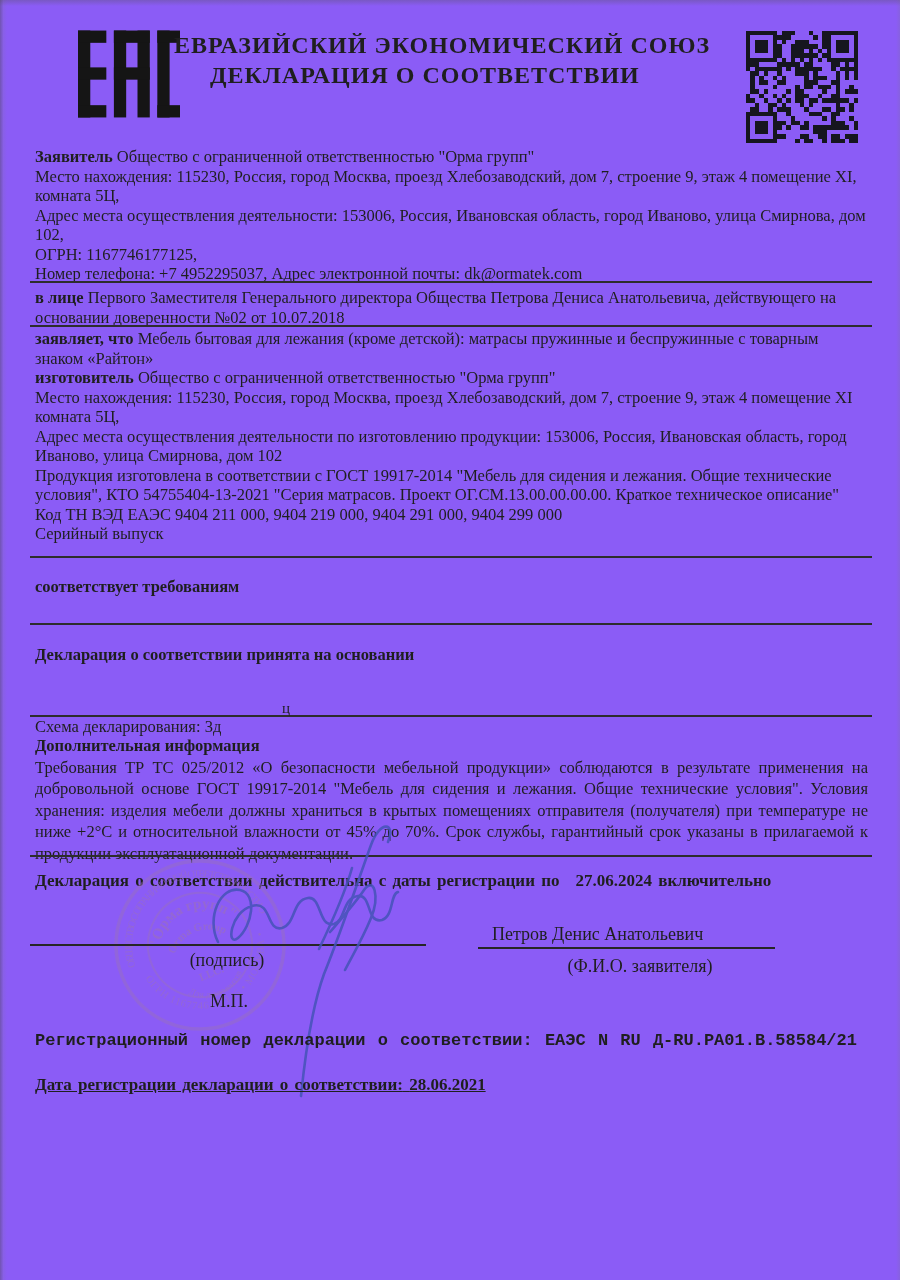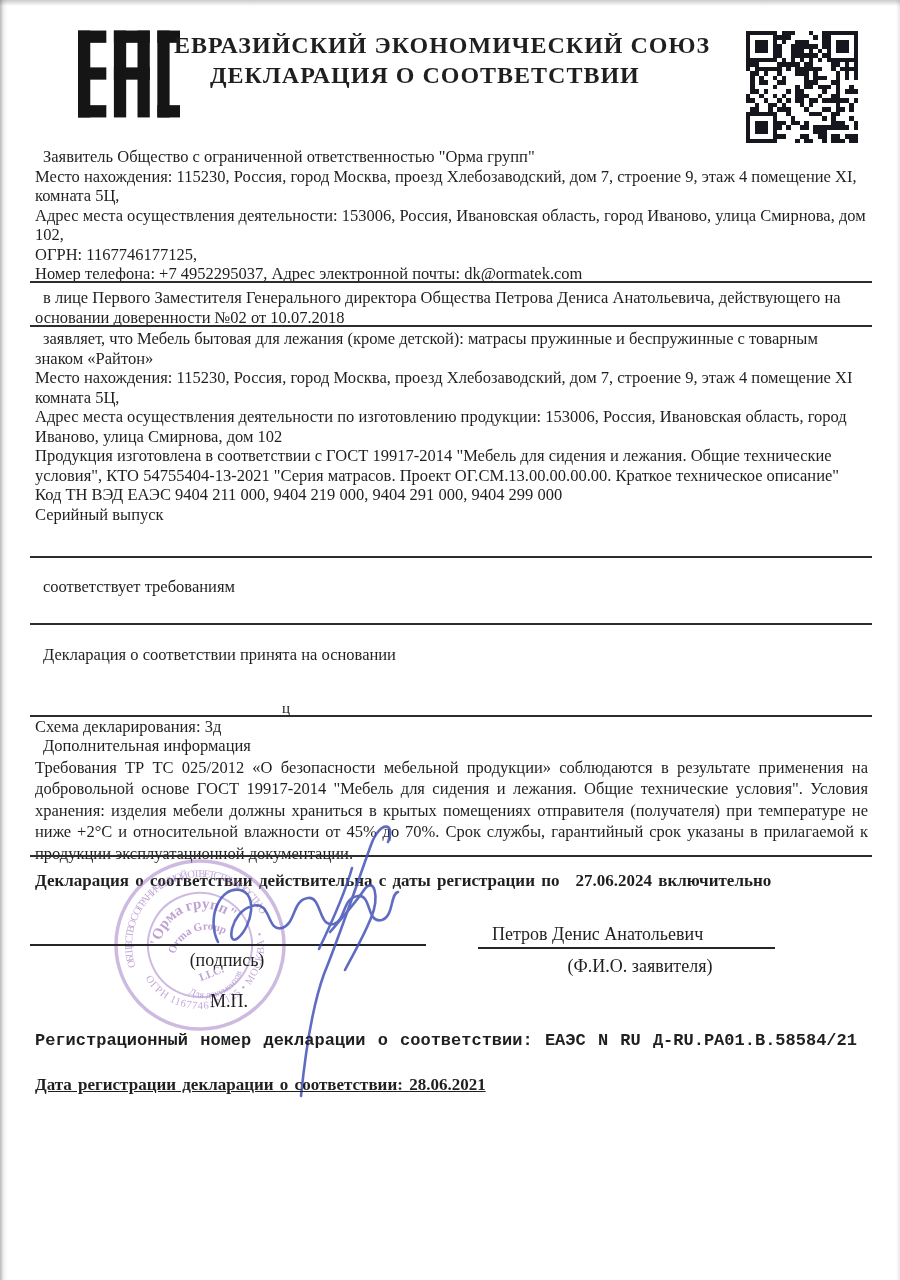--- a/index.html
+++ b/index.html
@@ -1,31 +1,31 @@
 <!DOCTYPE html>
 <html><head>
 <meta charset="utf-8">
 <style>
   html,body{margin:0;padding:0;background:#d9d9d6;}
   .page{
     position:relative;width:900px;height:1280px;margin:0 auto;
-    background:#ffffff;overflow:hidden;
+    background:#8b5cf6;overflow:hidden;
     font-family:"Liberation Serif","DejaVu Serif",serif;
     color:#1f1f1f;
   }
   .edge-left{position:absolute;left:0;top:0;bottom:0;width:7px;
     background:linear-gradient(to right,rgba(70,70,70,.38),rgba(120,120,120,.12),transparent);}
   .edge-top{position:absolute;left:0;top:0;right:0;height:6px;
     background:linear-gradient(to bottom,rgba(80,80,80,.30),transparent);}
   .edge-right{position:absolute;right:0;top:0;bottom:0;width:4px;
     background:linear-gradient(to left,rgba(120,120,120,.18),transparent);}
   .abs{position:absolute;}
   .body{font-size:16.5px;line-height:19.5px;}
   .body p{margin:0;}
-  .b{font-weight:normal;margin-left:8px;}
+  .b{font-weight:bold;}
   .just{text-align:justify;}
   .rule{position:absolute;left:30px;right:28px;height:0;border-top:2px solid #2d2d2d;}
   .title{font-weight:bold;font-size:24px;line-height:29px;letter-spacing:1px;white-space:nowrap;}
   .sig-line{position:absolute;border-bottom:2px solid #262626;}
   .caption{font-size:18px;}
   .boldline{font-weight:bold;font-size:17px;word-spacing:2px;white-space:nowrap;}
   .stamp{position:absolute;left:100px;top:845px;width:200px;height:200px;opacity:.8;}
   .sig-svg{position:absolute;left:0;top:0;width:900px;height:1280px;pointer-events:none;}
   .artifact{position:absolute;font-size:15px;}
 </style>
@@ -397,20 +397,22 @@
 
   <div class="abs body" style="left:35px;top:288px;right:32px;">
     <p><span class="b">в лице</span>
        <span>Первого Заместителя Генерального директора Общества Петрова Дениса Анатольевича, действующего на основании доверенности №02 от 10.07.2018</span></p>
   </div>
   <div class="rule" style="top:325px;"></div>
 
   <div class="abs body" style="left:35px;top:329px;right:32px;">
     <p><span class="b">заявляет, что</span>
        <span>Мебель бытовая для лежания (кроме детской): матрасы пружинные и беспружинные с товарным знаком «Райтон»</span></p>
+    <p><span class="b">изготовитель</span>
+       <span>Общество с ограниченной ответственностью "Орма групп"</span></p>
     <p>Место нахождения: 115230, Россия, город Москва, проезд Хлебозаводский, дом 7, строение 9, этаж 4 помещение XI комната 5Ц,</p>
     <p>Адрес места осуществления деятельности по изготовлению продукции: 153006, Россия, Ивановская область, город Иваново, улица Смирнова, дом 102</p>
     <p>Продукция изготовлена в соответствии с ГОСТ 19917-2014 "Мебель для сидения и лежания. Общие технические условия", КТО 54755404-13-2021 "Серия  матрасов. Проект ОГ.СМ.13.00.00.00.00. Краткое техническое описание"</p>
     <p>Код ТН ВЭД ЕАЭС 9404 211 000, 9404 219 000, 9404 291 000, 9404 299 000</p>
     <p>Серийный выпуск</p>
   </div>
   <div class="rule" style="top:556px;"></div>
 
   <p class="abs body b" style="left:35px;top:560px;">соответствует требованиям</p>
   <div class="rule" style="top:623px;"></div>

